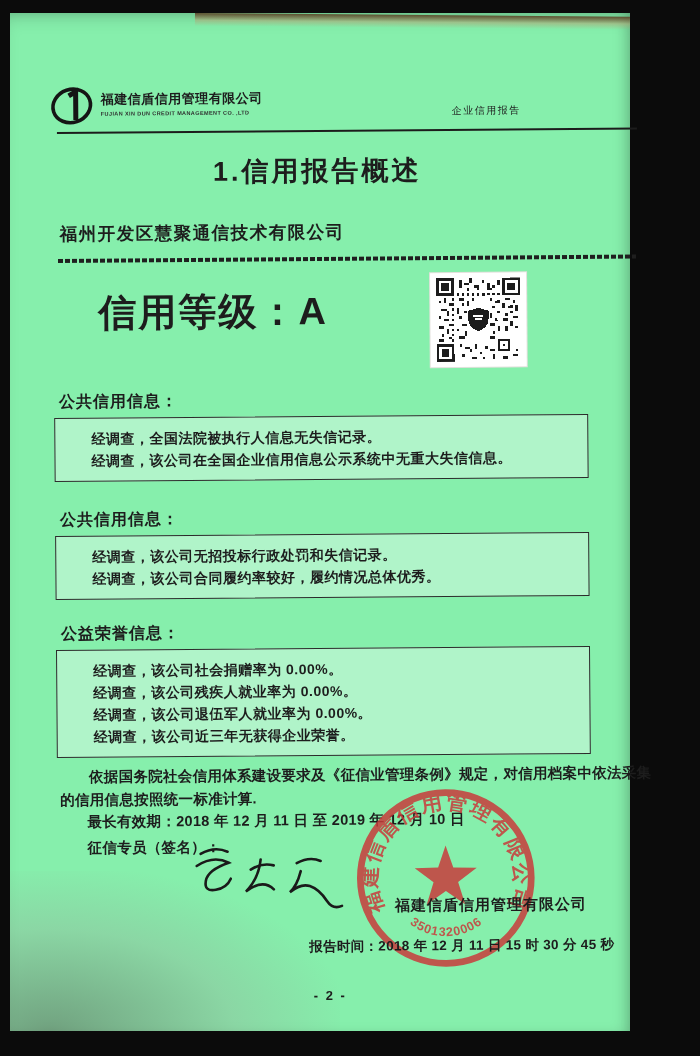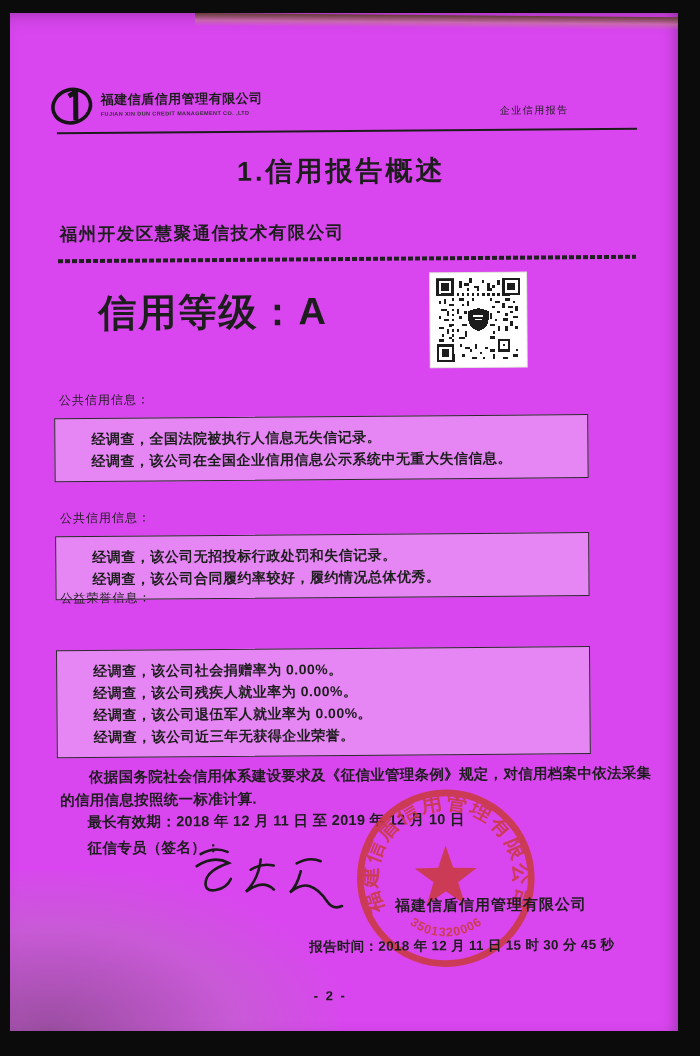--- a/index.html
+++ b/index.html
@@ -4,22 +4,22 @@
 <style>
   html,body{margin:0;padding:0;}
   body{
     width:700px;height:1056px;
     background:#0b0b0b;
     position:relative;overflow:hidden;
     font-family:"Liberation Sans","DejaVu Sans",sans-serif;
     color:#1d1d1d;
   }
   .paper{
-    position:absolute;left:10px;top:13px;width:668px;height:1018px;
-    background:#d946ef;
+    position:absolute;left:10px;top:13px;width:620px;height:1018px;
+    background:#86efac;
     box-shadow:inset -9px 0 16px -8px rgba(0,0,0,.28), inset 0 12px 20px -12px rgba(0,0,0,.25);
   }
   .paper-topshadow{
     position:absolute;top:0;left:185px;right:0;height:13px;
     background:linear-gradient(to bottom, rgba(88,58,30,.85), rgba(190,152,108,.45) 55%, rgba(255,255,255,0));
     transform:rotate(.5deg);transform-origin:left top;
   }
   .paper-botshadow{
     position:absolute;left:0;bottom:0;width:330px;height:160px;
     background:radial-gradient(ellipse at 12% 100%, rgba(92,85,83,.5), rgba(152,145,142,.26) 45%, rgba(255,255,255,0) 74%);
@@ -40,24 +40,24 @@
 
   .subject{top:207px;left:52px;font-size:17.5px;font-weight:bold;letter-spacing:1.5px;}
   .thick-dash{top:244px;left:50px;width:578px;height:3.5px;
     background:repeating-linear-gradient(90deg,#1f1f1f 0 5px,rgba(0,0,0,0) 5px 7px);}
 
   .rating{top:273px;left:90px;font-size:38px;font-weight:bold;letter-spacing:2px;}
   .qr{top:261px;left:422px;width:96px;height:94px;background:#fff;
     box-shadow:0 0 0 1px #e3e1dd;padding:5px;box-sizing:border-box;}
   .qr svg{width:100%;height:100%;}
 
-  .sec-h{font-size:12px;font-weight:normal;letter-spacing:1px;}
+  .sec-h{font-size:16px;font-weight:bold;letter-spacing:1px;}
   .sec1-h{top:377px;left:50px;}
   .sec2-h{top:495px;left:50px;}
-  .sec3-h{top:575px;left:50px;}
+  .sec3-h{top:609px;left:50px;}
   .box{left:45px;width:534px;border:1.6px solid #2b2b2b;padding:9px 8px 9px 36px;box-sizing:border-box;background:rgba(255,255,255,.35);}
   .box1{top:403px;}
   .box2{top:521px;}
   .box3{top:635px;}
   .box p{margin:0;font-size:14px;font-weight:600;line-height:22px;letter-spacing:.5px;}
 
   .statement{top:751px;left:48px;width:594px;font-size:14.5px;font-weight:600;
     line-height:23px;letter-spacing:.3px;text-indent:2em;margin:0;}
   .validity{top:798px;left:75px;font-size:14.5px;font-weight:600;letter-spacing:.3px;}
   .specialist{top:824px;left:75px;font-size:14.5px;font-weight:600;letter-spacing:.3px;}

